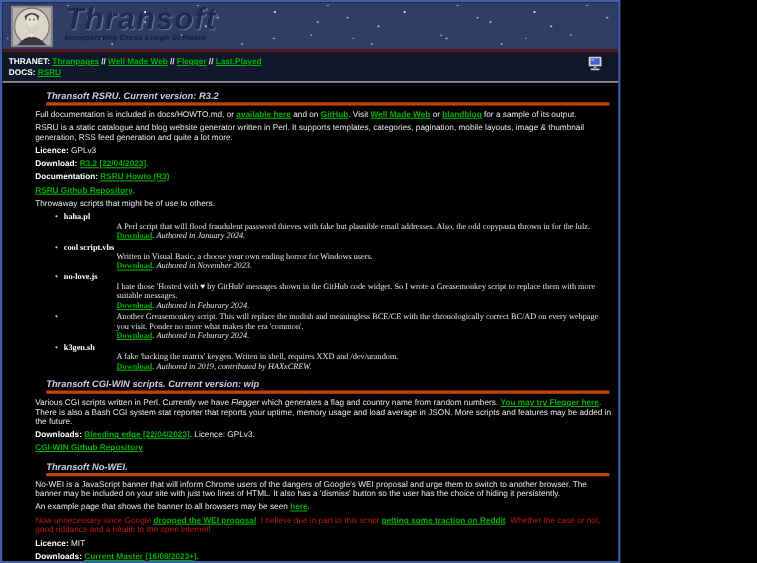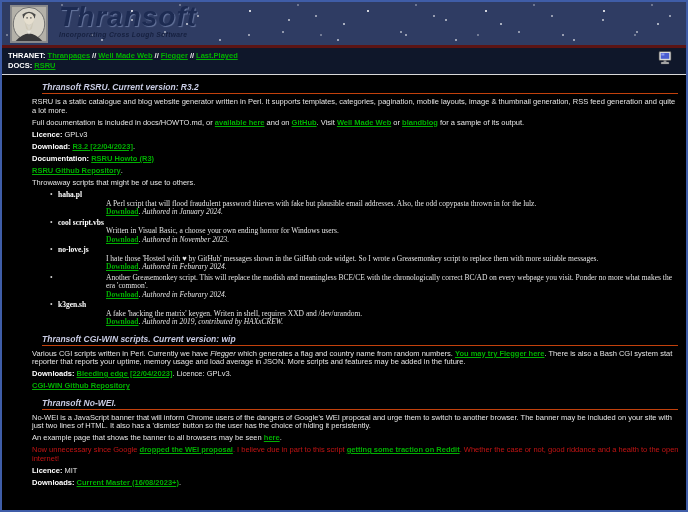--- a/index.html
+++ b/index.html
@@ -1,18 +1,18 @@
 <!DOCTYPE html>
 <html><head>
 <meta charset="utf-8">
 <style>
   * { margin:0; padding:0; box-sizing:border-box; }
   html,body { background:#000; }
   .page {
-    width:688px; height:512px; overflow:hidden; position:relative;
+    width:564px; height:512px; overflow:hidden; position:relative;
     border:2px solid #3f5da8; background:#000;
     font-family:"Liberation Sans", sans-serif;
   }
   
   .hdr {
     height:43px; position:relative; background-color:#2f3c63;
     background-image:
       radial-gradient(circle at 12px 9px,  rgba(255,255,255,.95) .6px, transparent 1.2px),
       radial-gradient(circle at 45px 30px, rgba(255,255,255,.80) .5px, transparent 1px),
       radial-gradient(circle at 78px 14px, rgba(255,255,255,.60) .6px, transparent 1.2px),
@@ -40,21 +40,21 @@
   
   .nav { background:#0f172a; border-bottom:1px solid #d8d8d8; padding:3px 6px; position:relative; }
   .navline { font-size:7.5px; font-weight:bold; color:#fff; line-height:10px; white-space:nowrap; }
   .nav a { color:#00b000; text-decoration:underline; }
   .sep { color:#e8e8e8; margin:0 2px; }
   .computer-icon { position:absolute; right:14px; top:3px; width:14px; height:14px; }
   
   .content { padding:4px 6px 0 30px; color:#e4e4e4; }
   h2.section {
     font-size:8.5px; font-style:italic; font-weight:bold; color:#c9cce4;
-    border-bottom:1px solid #c2410c; margin:7px 2px 4px 10px; padding-bottom:1px;
+    border-bottom:3px solid #c2410c; margin:7px 2px 4px 10px; padding-bottom:1px;
     line-height:10px;
   }
   h2.first { margin-top:3px; }
   p.body { font-size:7.5px; line-height:8.5px; margin:3.5px 0; }
   .b { font-weight:bold; color:#fff; }
   .i { font-style:italic; }
   .red { color:#c41414; }
   a.link { color:#00b000; font-weight:bold; text-decoration:underline; }
   ul.scripts { list-style:none; margin:4px 0 5px 0; padding-left:26px;font-family:Liberation Serif, serif; }
   ul.scripts li { position:relative; margin-bottom:2px; }
@@ -102,22 +102,22 @@
       <rect x="2.8" y="2" width="8.4" height="5.8" fill="#4a5cd0"></rect>
       <rect x="3.4" y="2.5" width="3" height="2" fill="#8d9af0"></rect>
       <rect x="5.6" y="9.5" width="2.8" height="1.6" fill="#a8a8a8"></rect>
       <rect x="3" y="11.1" width="8" height="1.8" rx="0.5" fill="#d9d9d9" stroke="#444" stroke-width="0.6"></rect>
     </svg>
   </div>
 
   <div class="content">
 
     <h2 class="section first">Thransoft RSRU. Current version: R3.2</h2>
+    <p class="body">Full documentation is included in docs/HOWTO.md, or <a class="link" href="#">available here</a> and on <a class="link" href="#">GitHub</a>. Visit <a class="link" href="#">Well Made Web</a> or <a class="link" href="#">blandblog</a> for a sample of its output.</p>
     <p class="body">RSRU is a static catalogue and blog website generator written in Perl. It supports templates, categories, pagination, mobile layouts, image &amp; thumbnail generation, RSS feed generation and quite a lot more.</p>
-    <p class="body">Full documentation is included in docs/HOWTO.md, or <a class="link" href="#">available here</a> and on <a class="link" href="#">GitHub</a>. Visit <a class="link" href="#">Well Made Web</a> or <a class="link" href="#">blandblog</a> for a sample of its output.</p>
     <p class="body"><span class="b">Licence:</span> GPLv3</p>
     <p class="body"><span class="b">Download:</span> <a class="link" href="#">R3.2 [22/04/2023]</a>.</p>
     <p class="body"><span class="b">Documentation:</span> <a class="link" href="#">RSRU Howto (R3)</a></p>
     <p class="body"><a class="link" href="#">RSRU Github Repository</a>.</p>
 
     <p class="body">Throwaway scripts that might be of use to others.</p>
     <ul class="scripts">
       <li>
         <div class="item-name">haha.pl</div>
         <div class="item-desc">A Perl script that will flood fraudulent password thieves with fake but plausible email addresses. Also, the odd copypasta thrown in for the lulz.</div>

